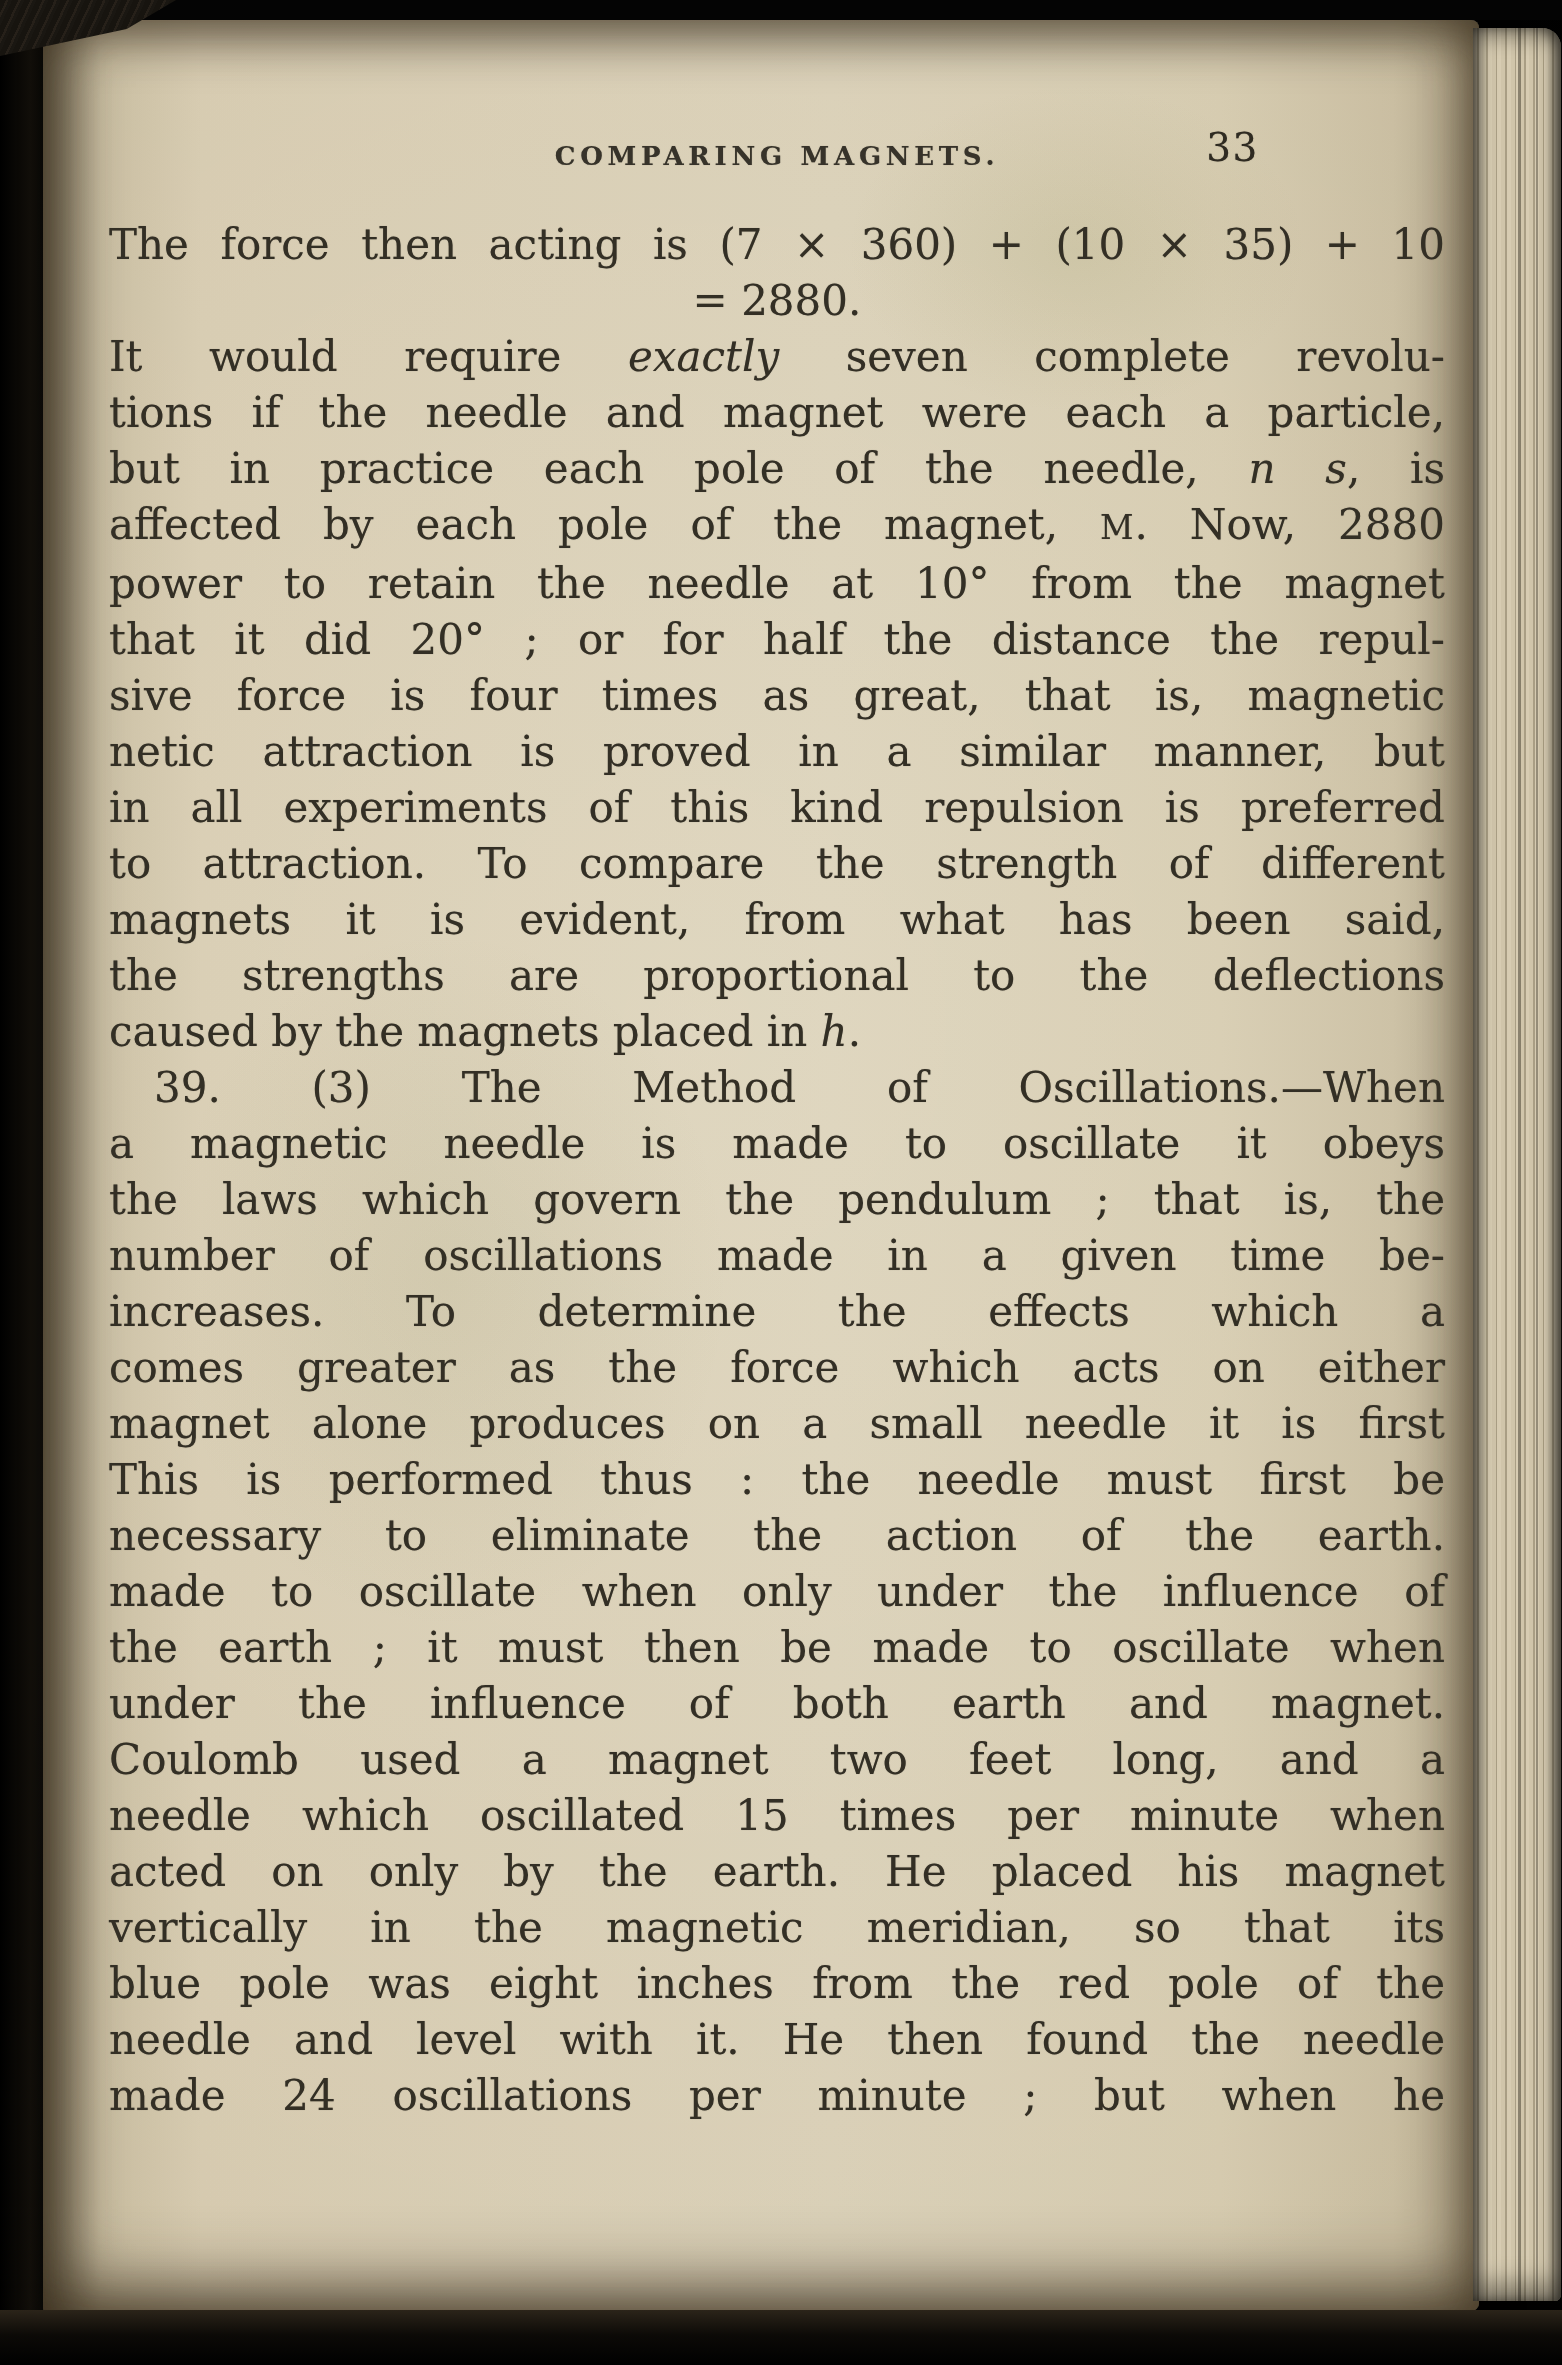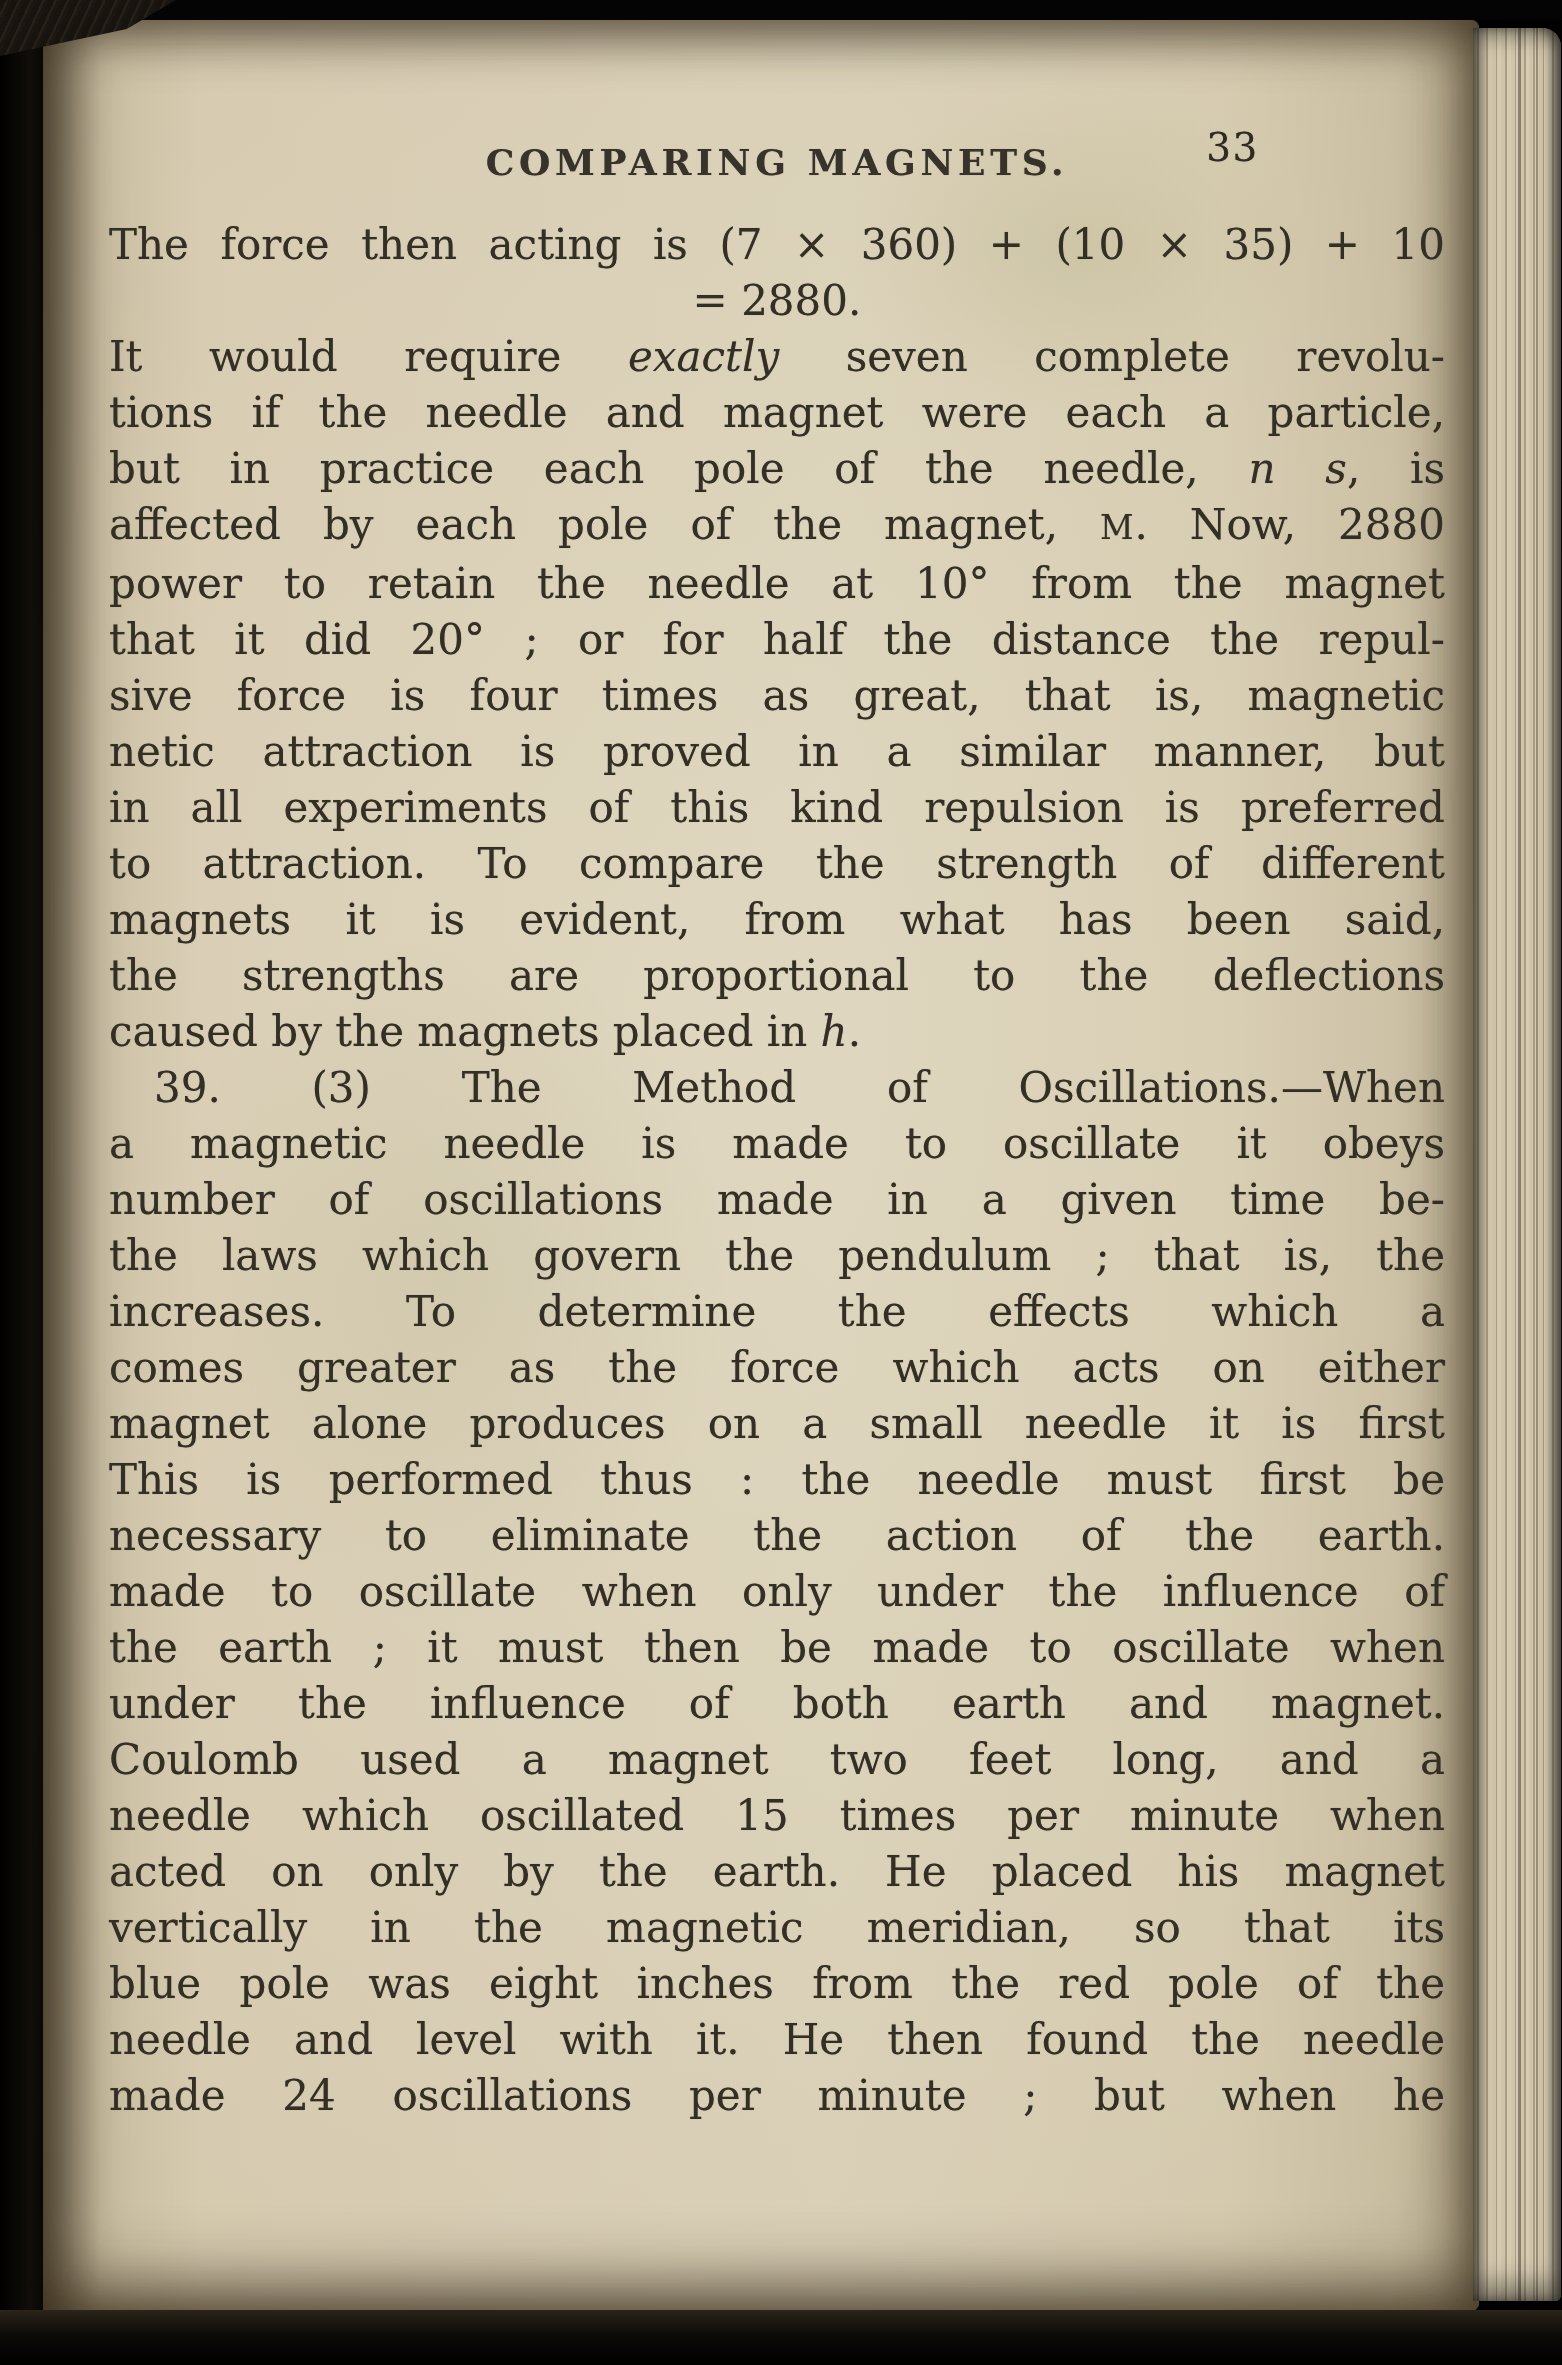--- a/index.html
+++ b/index.html
@@ -56,21 +56,21 @@
       #cfc4a9;
     box-shadow:
       inset -7px 0 11px rgba(0,0,0,0.5),
       inset 0 12.5px 17px rgba(0,0,0,0.28),
       inset 0 -19px 23.4px rgba(0,0,0,0.38);
   }
   .header-row {
     position:absolute; top:108px; left:66px; width:1336px; height:78px;
   }
   .running-head {
-    text-align:center; font-size:36px; font-weight:700; letter-spacing:4.7px;
+    text-align:center; font-size:26px; font-weight:700; letter-spacing:4.7px;
     color:#37332a; padding-top:12.5px;
     text-shadow:0 0 0.8px rgba(55,51,42,0.5);
   }
   .page-number {
     position:absolute; right:186px; top:-3.1px; font-size:39px; font-weight:500;
     color:#2f2b22; letter-spacing:1.6px;
     text-shadow:0 0 0.8px rgba(47,43,34,0.5);
   }
   .text-block {
     position:absolute; top:197px; left:66px; width:1336px;
@@ -117,22 +117,22 @@
           <div class="line fill"><span>netic attraction is proved in a similar manner, but</span></div>
           <div class="line fill"><span>in all experiments of this kind repulsion is preferred</span></div>
           <div class="line fill"><span>to attraction.  To compare the strength of different</span></div>
           <div class="line fill"><span>magnets it is evident, from what has been said,</span></div>
           <div class="line fill"><span>the strengths are proportional to the deflections</span></div>
           <div class="line left"><span>caused by the magnets placed in </span><span class="i">h</span><span>.</span></div>
         </div>
         <div class="para">
           <div class="line fill indent"><span class="b">39. (3) The Method of Oscillations.</span><span>—When</span></div>
           <div class="line fill"><span>a magnetic needle is made to oscillate it obeys</span></div>
+          <div class="line fill"><span>the laws which govern the pendulum ; that is, the</span></div>
           <div class="line fill"><span>number of oscillations made in a given time be-</span></div>
-          <div class="line fill"><span>the laws which govern the pendulum ; that is, the</span></div>
           <div class="line fill"><span>increases.  To determine the effects which a</span></div>
           <div class="line fill"><span>comes greater as the force which acts on either</span></div>
           <div class="line fill"><span>magnet alone produces on a small needle it is first</span></div>
           <div class="line fill"><span>This is performed thus : the needle must first be</span></div>
           <div class="line fill"><span>necessary to eliminate the action of the earth.</span></div>
           <div class="line fill"><span>made to oscillate when only under the influence of</span></div>
           <div class="line fill"><span>the earth ; it must then be made to oscillate when</span></div>
           <div class="line fill"><span>under the influence of both earth and magnet.</span></div>
           <div class="line fill"><span>Coulomb used a magnet two feet long, and a</span></div>
           <div class="line fill"><span>needle which oscillated 15 times per minute when</span></div>

